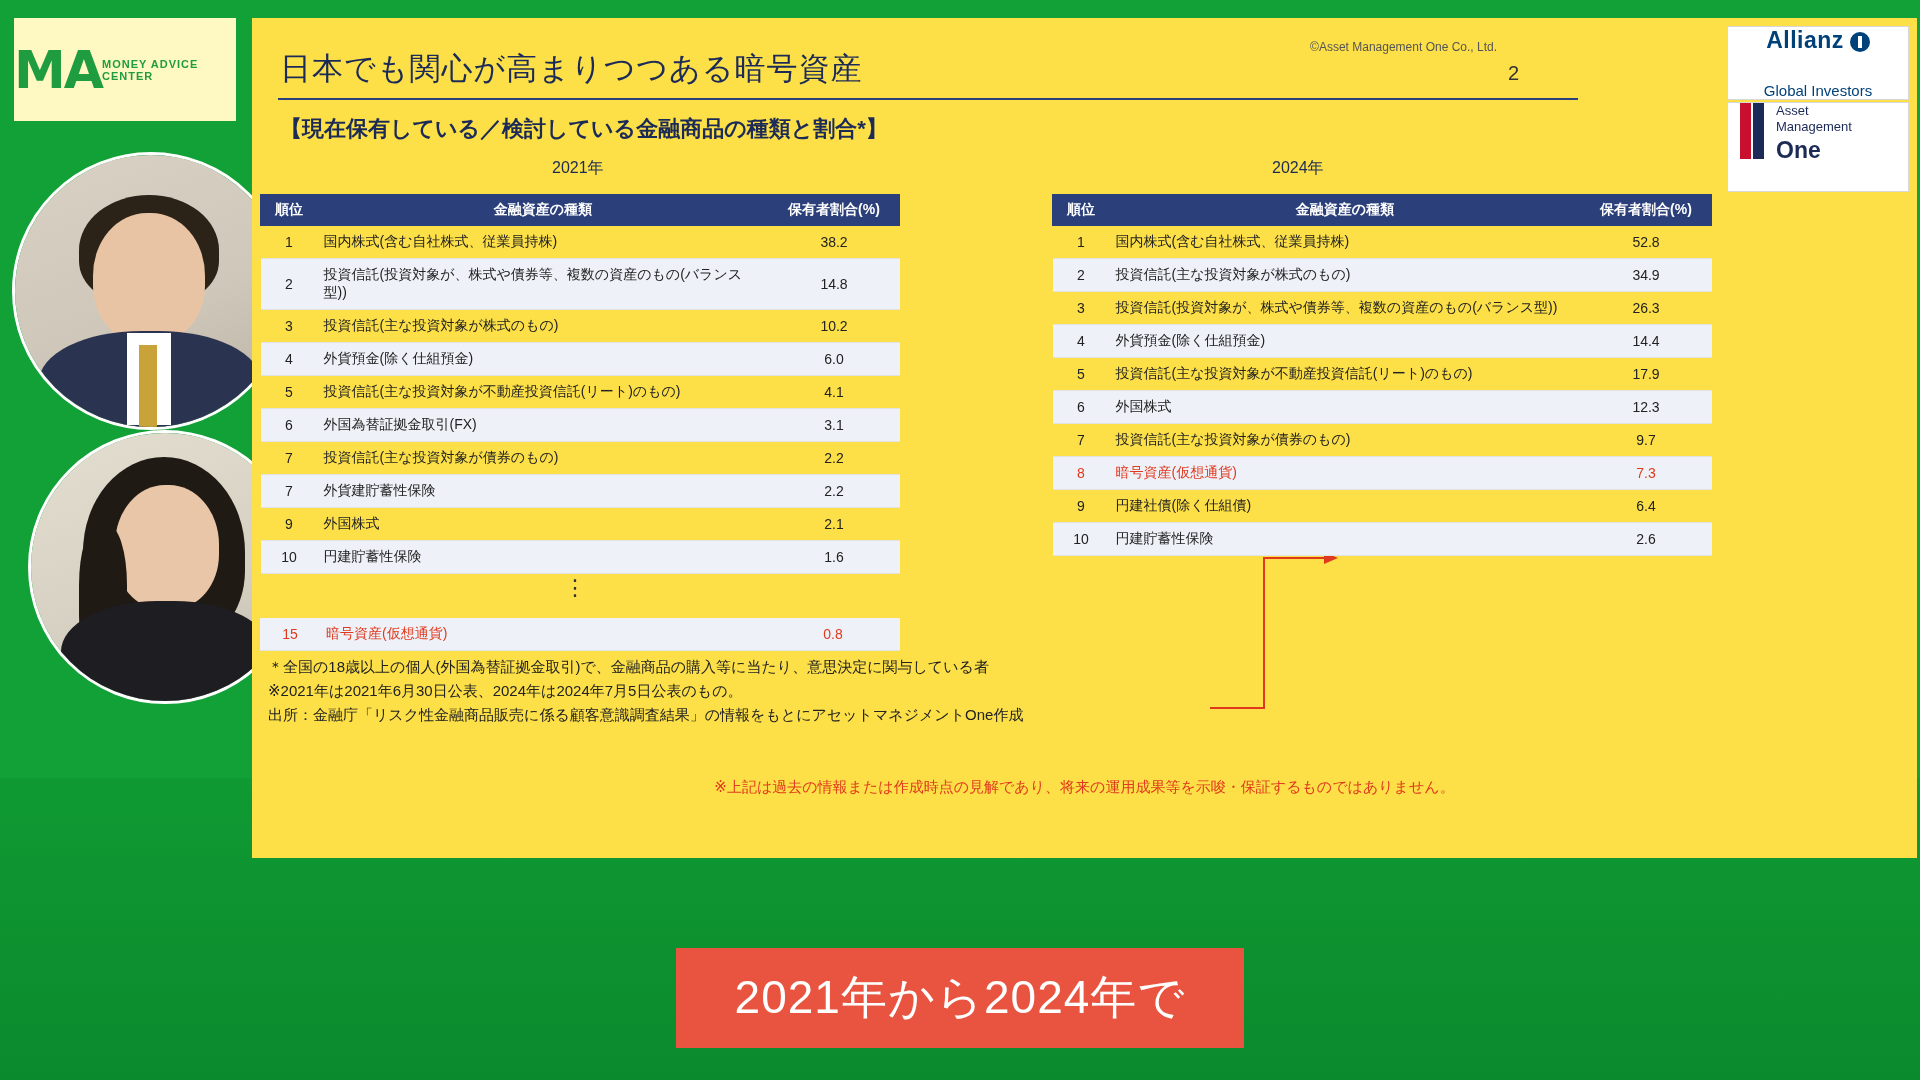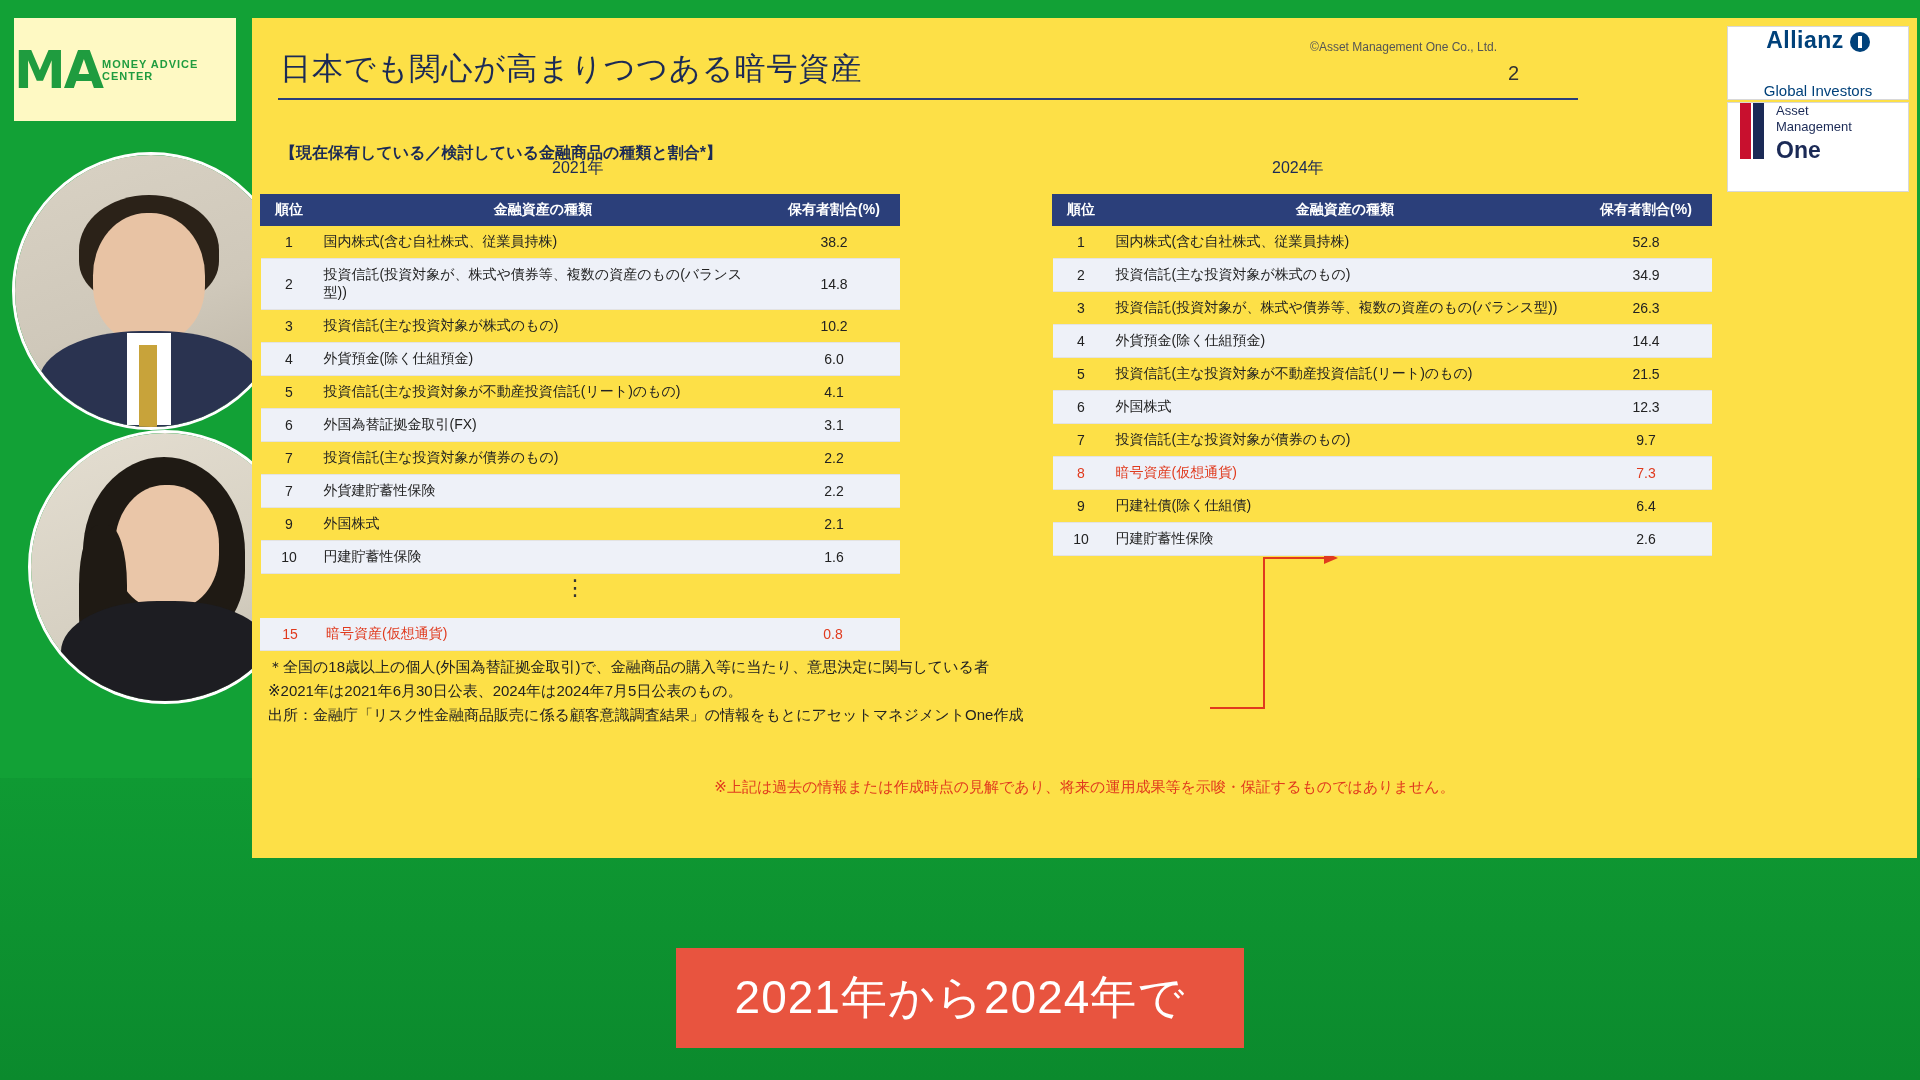--- a/index.html
+++ b/index.html
@@ -40,21 +40,21 @@
   .title-rule{
     position:absolute;left:26px;top:80px;width:1300px;height:2px;background:#2b3f7a;
   }
   .copyright{
     position:absolute;right:420px;top:22px;font-size:12px;color:#555;
   }
   .page-num{
     position:absolute;right:398px;top:44px;font-size:20px;color:#333;
   }
   .subtitle{
-    position:absolute;left:28px;top:96px;font-size:16px;color:#1b2a56;font-weight:bold;margin-top:29px;
+    position:absolute;left:28px;top:96px;font-size:22px;color:#1b2a56;font-weight:bold;
   }
   
   .allianz{
     position:absolute;right:8px;top:8px;width:180px;height:72px;background:#fff;
     border:1px solid #d8d8d8;display:flex;flex-direction:column;justify-content:space-between;
     align-items:center;
   }
   .allianz .a1{font-size:23px;font-weight:bold;color:#00417a;letter-spacing:.5px;}
   .allianz .a2{font-size:15px;color:#00417a;}
   .allianz .dot{
@@ -313,21 +313,21 @@
             <td class="val">26.3</td>
           </tr>
           <tr class="alt">
             <td class="rank">4</td>
             <td class="name">外貨預金(除く仕組預金)</td>
             <td class="val">14.4</td>
           </tr>
           <tr>
             <td class="rank">5</td>
             <td class="name">投資信託(主な投資対象が不動産投資信託(リート)のもの)</td>
-            <td class="val">21.5</td>
+            <td class="val">17.9</td>
           </tr>
           <tr class="alt">
             <td class="rank">6</td>
             <td class="name">外国株式</td>
             <td class="val">12.3</td>
           </tr>
           <tr>
             <td class="rank">7</td>
             <td class="name">投資信託(主な投資対象が債券のもの)</td>
             <td class="val">9.7</td>

